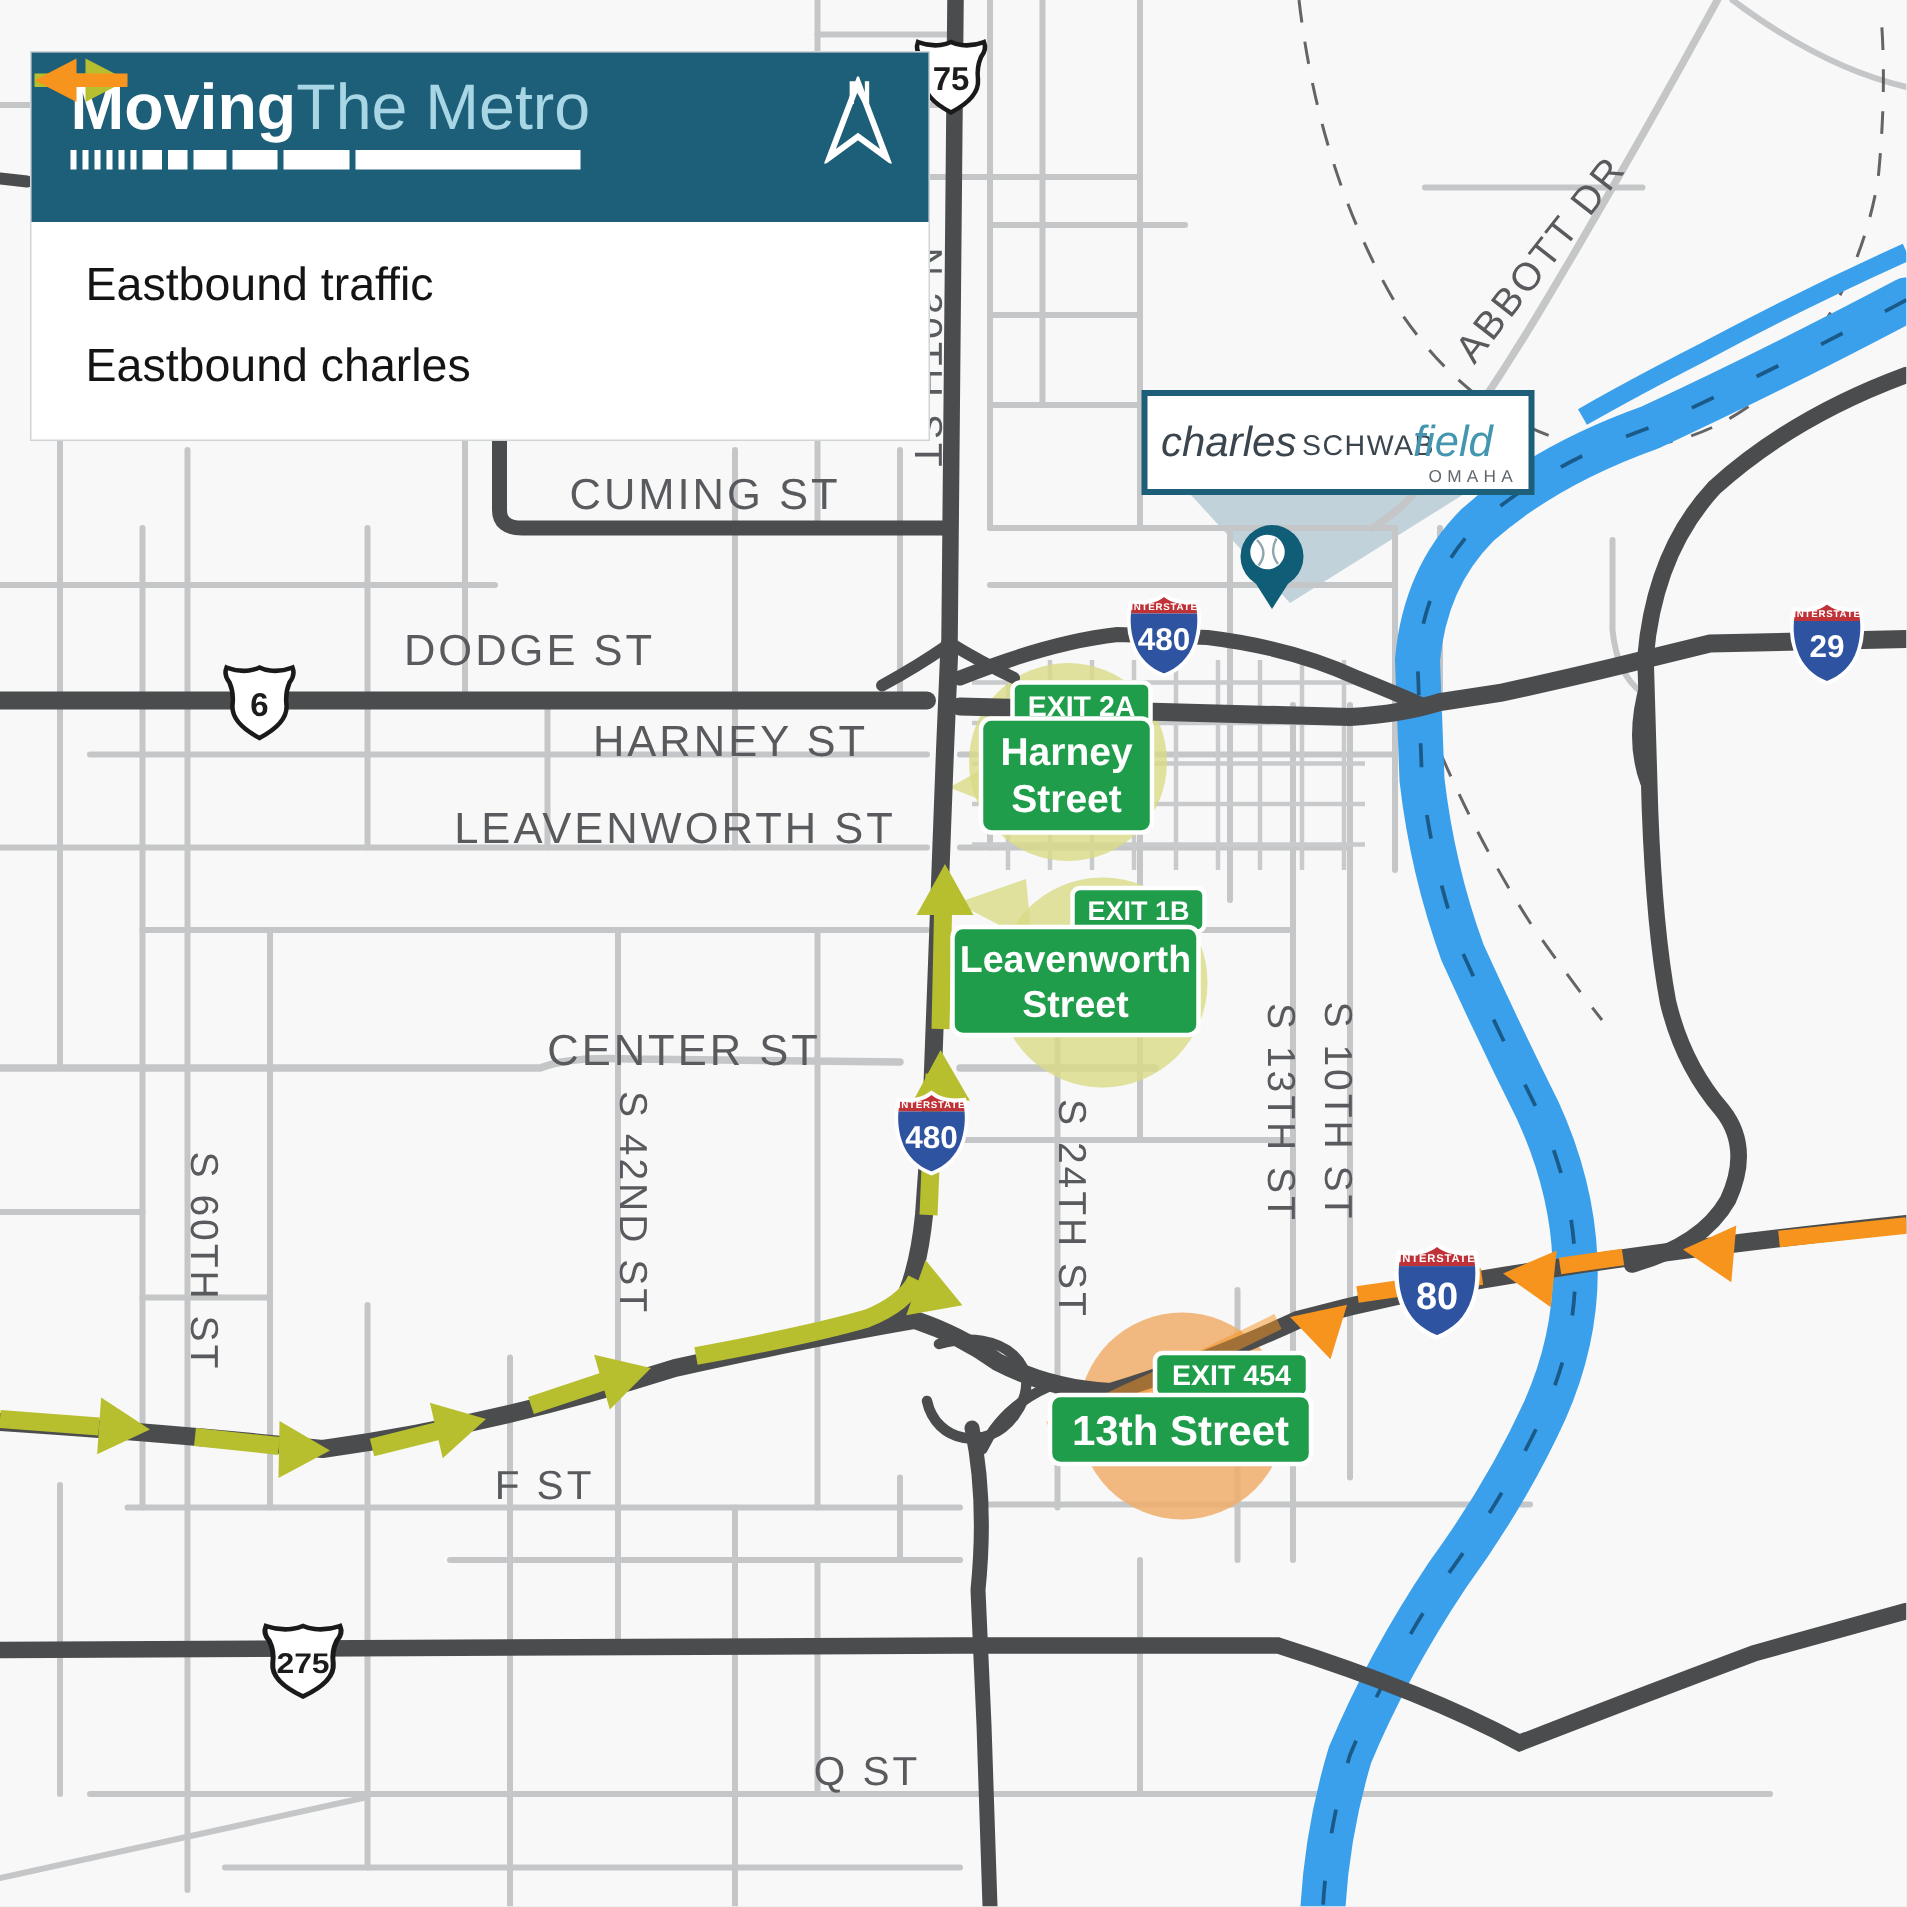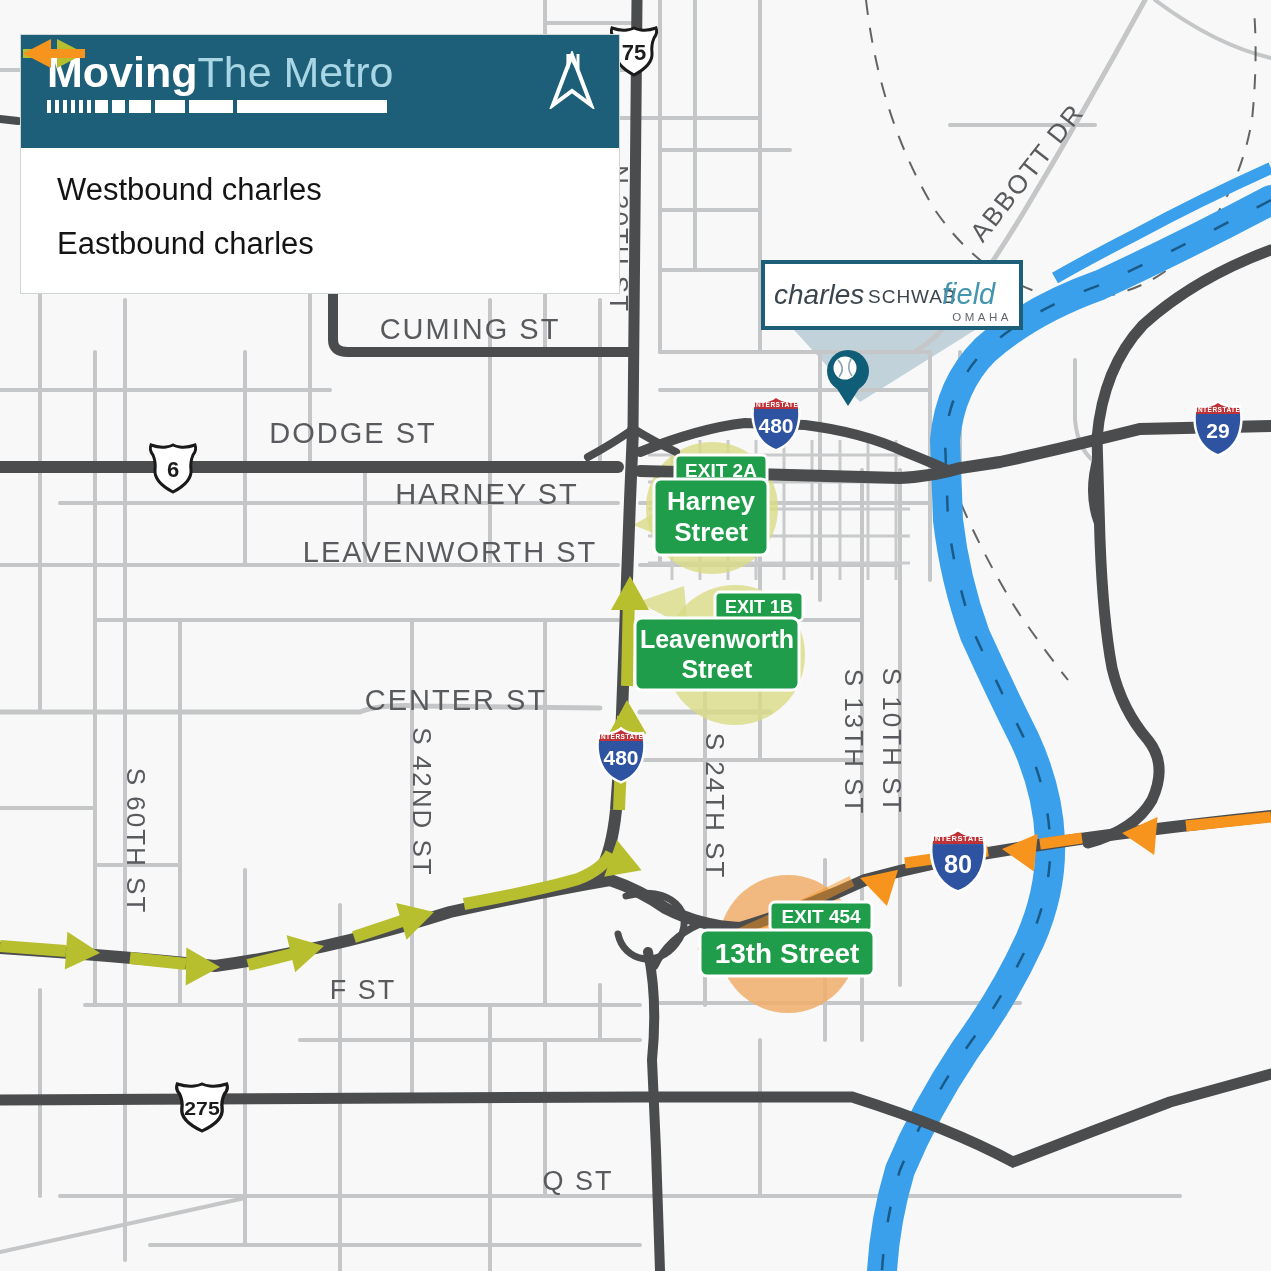--- a/index.html
+++ b/index.html
@@ -320,21 +320,21 @@
       </svg>
       <div class="n-label">N</div>
     </div>
   </div>
   <div class="legend-body">
     <div class="legend-row">
       <svg width="66" height="37" viewBox="0 0 66 37">
         <rect x="2" y="14" width="36" height="9" fill="#b8bf2f"></rect>
         <polygon points="36,4 64,18.5 36,33" fill="#b8bf2f"></polygon>
       </svg>
-      <span class="legend-label">Westbound charles</span>
+      <span class="legend-label">Eastbound traffic</span>
     </div>
     <div class="legend-row">
       <svg width="66" height="37" viewBox="0 0 66 37">
         <rect x="28" y="14" width="36" height="9" fill="#f7941e"></rect>
         <polygon points="30,4 2,18.5 30,33" fill="#f7941e"></polygon>
       </svg>
       <span class="legend-label">Eastbound charles</span>
     </div>
   </div>
 </div>

